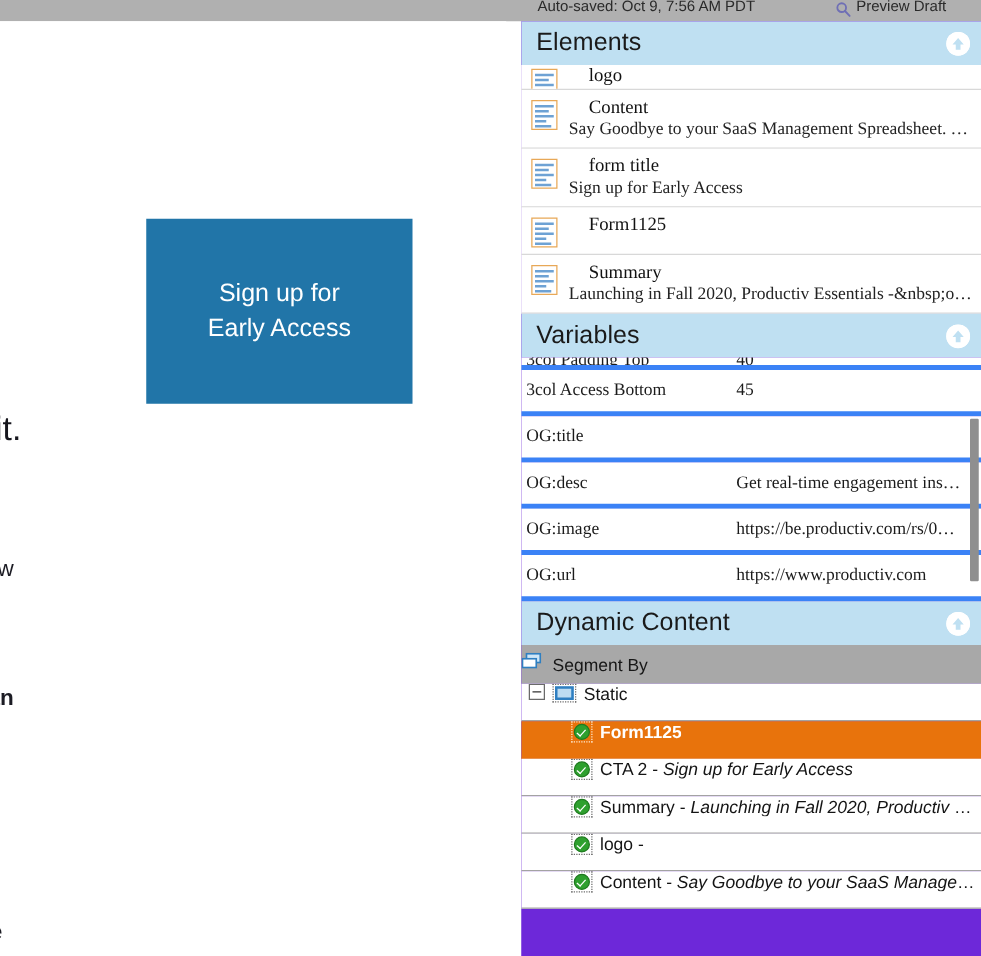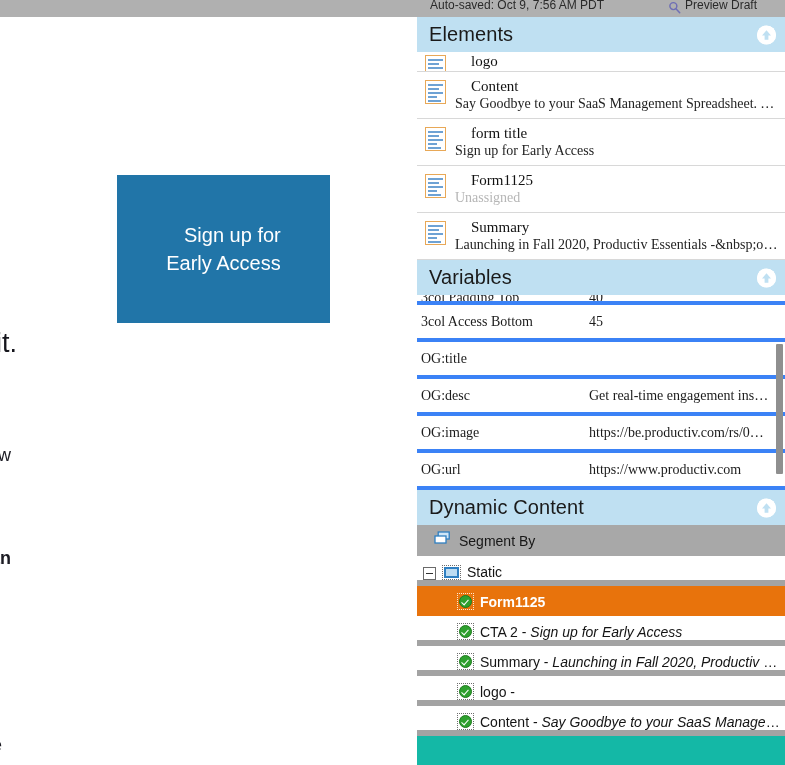--- a/index.html
+++ b/index.html
@@ -42,39 +42,39 @@
   }
   #cta-block{
     position:absolute;left:117px;top:158px;width:213px;height:148px;
     background:#2175a8;
     display:flex;align-items:center;justify-content:center;
   }
   #cta-text{
     color:#ffffff;
     font-size:20px;
     line-height:28px;
-    text-align:right;
+    text-align:center;
     font-family:"Liberation Sans", sans-serif;
     white-space:pre-line;
   }
   .frag{
     position:absolute;
     color:#1c1c24;
     font-family:"Liberation Sans", sans-serif;
     white-space:nowrap;
   }
   #frag-it{left:-4px;top:311px;font-size:27px;font-weight:400;color:#15151c;}
   #frag-ow{left:-12px;top:428px;font-size:18px;}
   #frag-an{left:-10px;top:531px;font-size:18px;font-weight:700;}
   #frag-e{left:-8px;top:718px;font-size:18px;}
 
   
   #rail{
     position:absolute;left:417px;top:17px;width:368px;height:748px;
-    background:#14b8a6;
+    background:#6d28d9;
     overflow:hidden;
   }
 
   .sect-header{
     position:relative;
     height:35px;
     background:#bfe0f2;
     display:flex;align-items:center;
     padding:0 0 0 12px;
     box-sizing:border-box;
@@ -165,31 +165,30 @@
   #var-scrollbar{
     position:absolute;right:2px;top:49px;width:7px;height:130px;
     background:#8f8f8f;border-radius:1px;
   }
 
   
   #segment-by{
     height:31px;
     background:#a8a8a8;
     display:flex;align-items:center;
-    padding-left:17px;
     box-sizing:border-box;
   }
   #segment-by .seg-label{
     font-size:14px;color:#171717;margin-left:8px;
     font-family:"Liberation Sans", sans-serif;
   }
   .tree-row{
     height:30px;
-    display:flex;align-items:flex-end;
-    border-bottom:6px solid #a3a3a3;
+    display:flex;align-items:flex-start;
+    border-bottom:1px solid #a3a3a3;
     background:#ffffff;
     box-sizing:border-box;
     font-family:"Liberation Sans", sans-serif;
     font-size:14px;color:#141414;
     white-space:nowrap;
     overflow:hidden;
   }
   .tree-row.level0{padding-left:6px;}
   .tree-row.level1{padding-left:40px;}
   .tree-row.selected{background:#e8730c;color:#ffffff;border-bottom-color:#e8730c;font-weight:700;}
@@ -301,21 +300,20 @@
       <div class="elem-row">
         <span class="elem-icon">
           <i class="s1"></i>
           <i class="s2"></i>
           <i class="s3"></i>
           <i class="s4"></i>
           <i class="s5"></i>
         </span>
         <div class="elem-body">
           <div class="elem-title">Form1125</div>
-          <div class="elem-sub muted">Unassigned</div>
         </div>
       </div>
       <div class="elem-row">
         <span class="elem-icon">
           <i class="s1"></i>
           <i class="s2"></i>
           <i class="s3"></i>
           <i class="s4"></i>
           <i class="s5"></i>
         </span>

